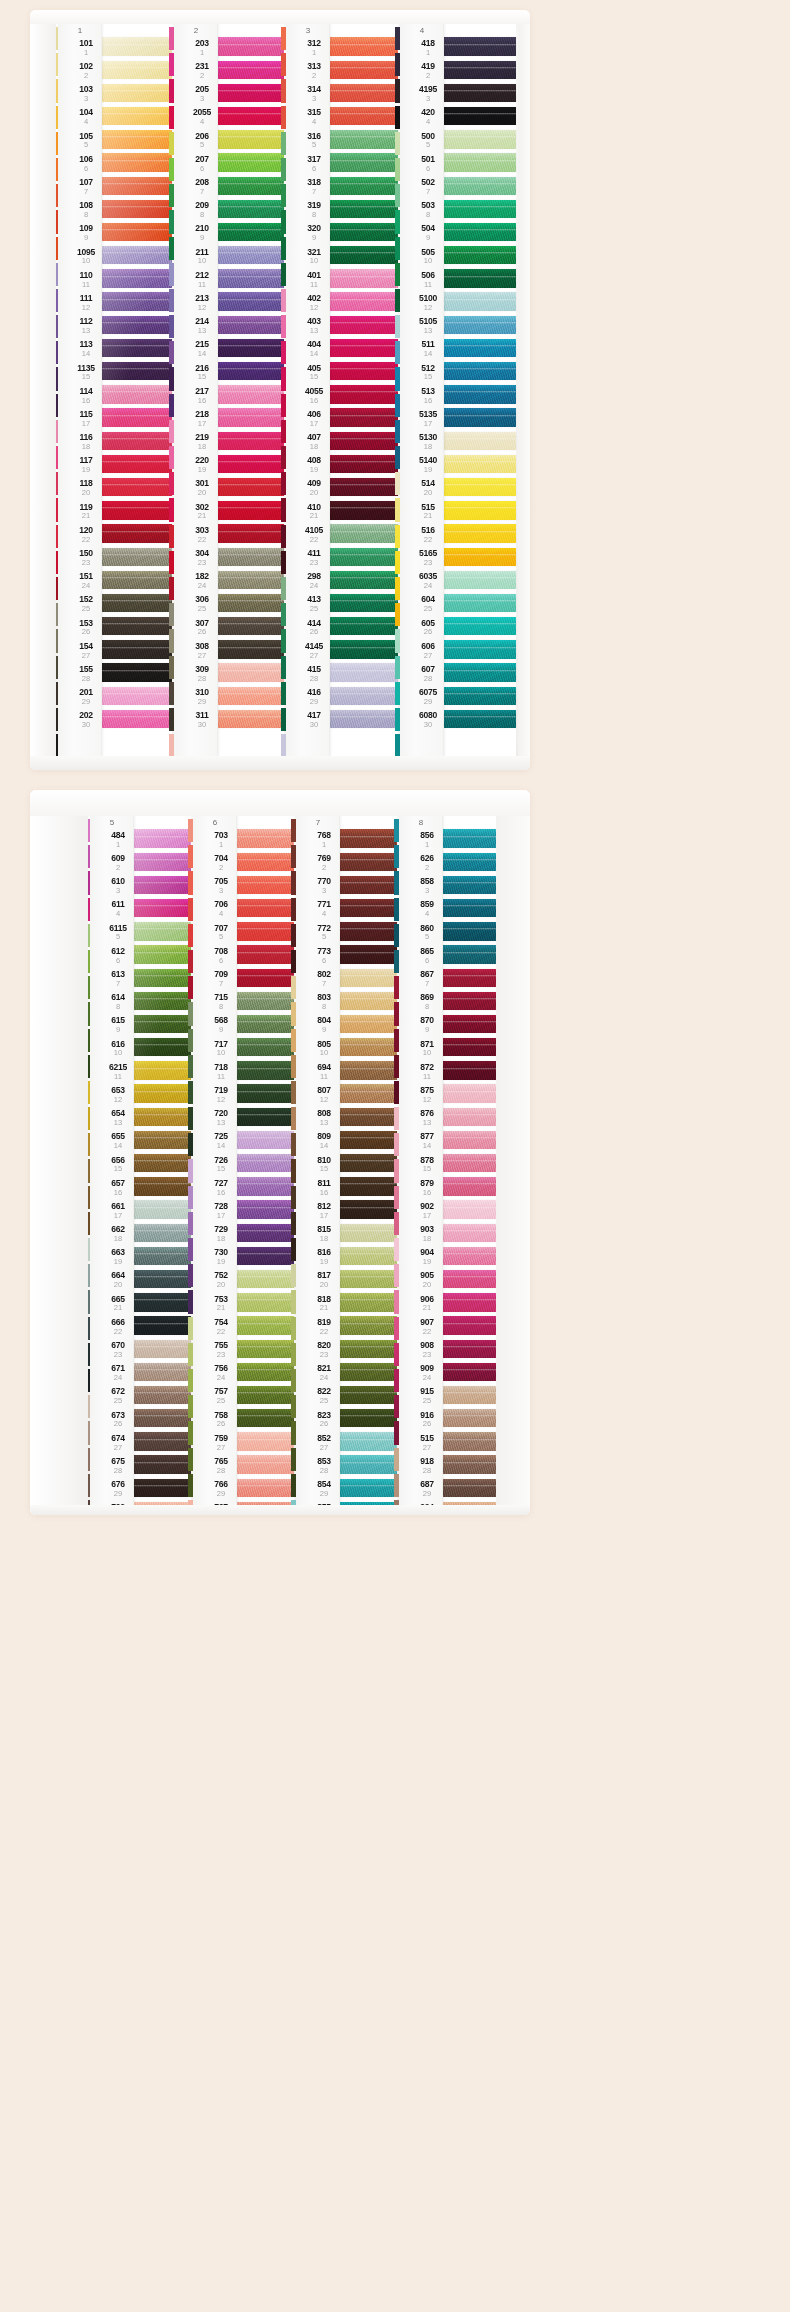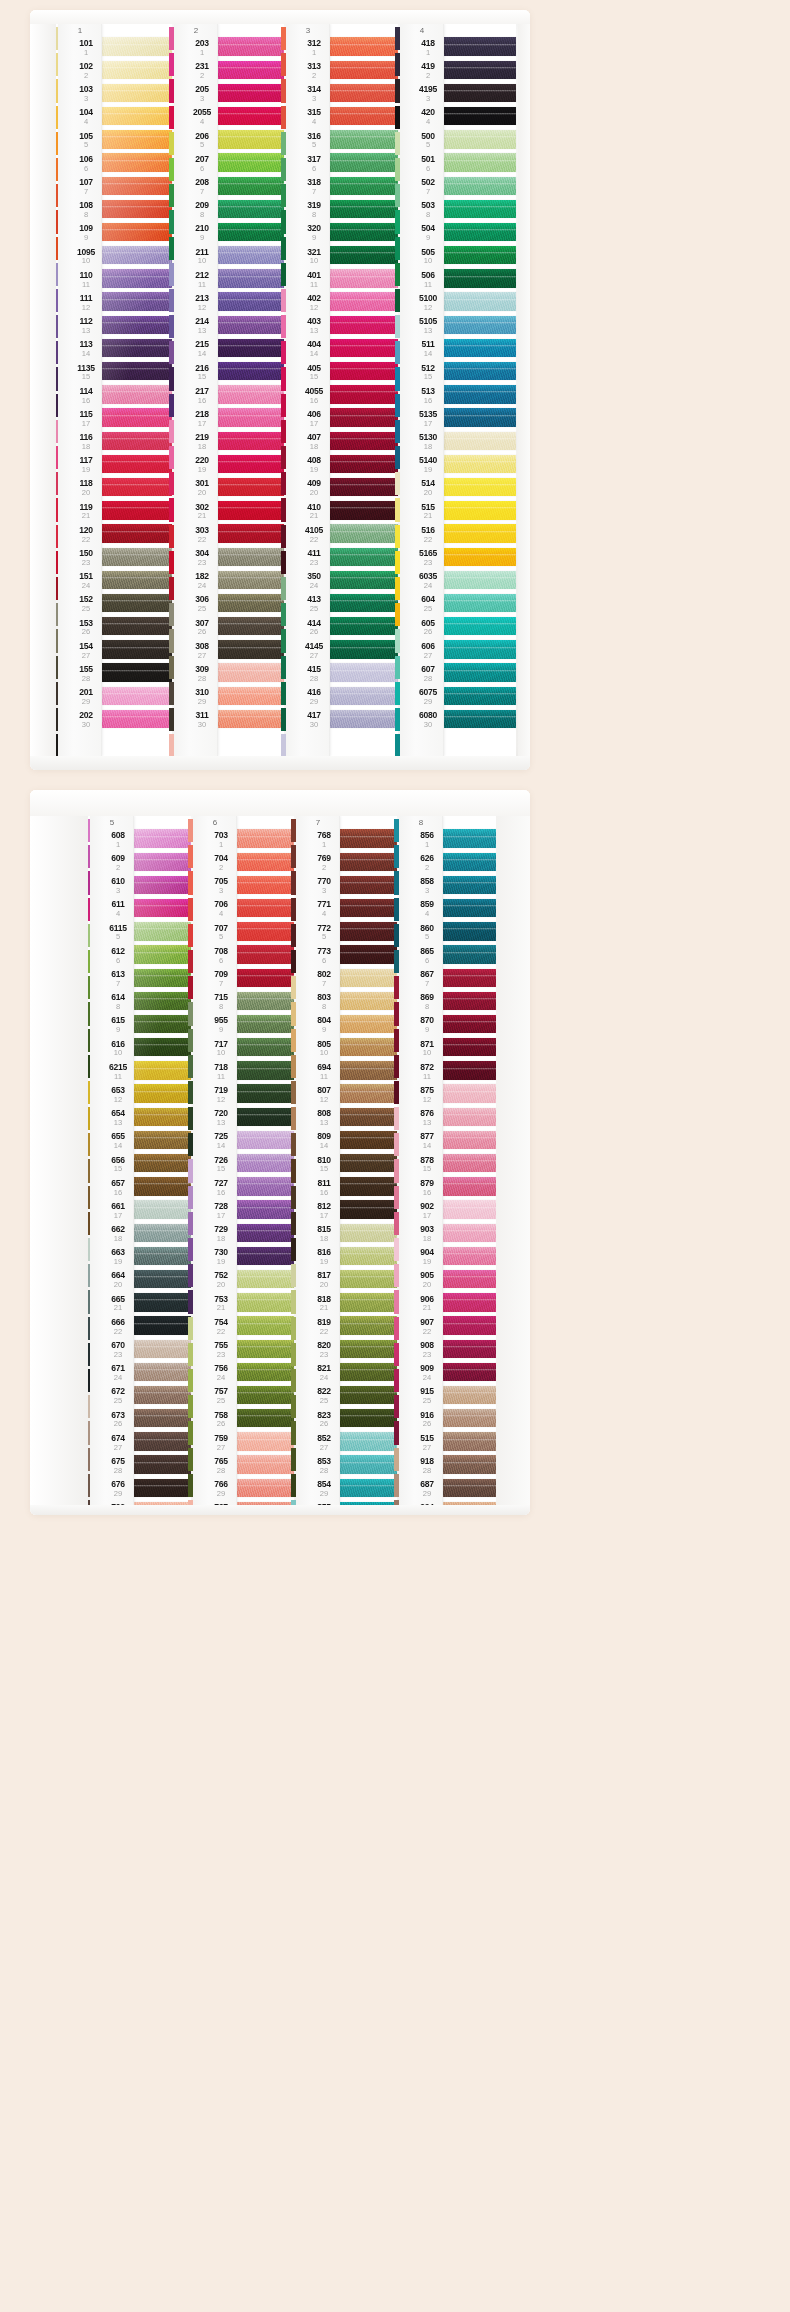--- a/index.html
+++ b/index.html
@@ -782,21 +782,21 @@
                 </div>
                 <div class="lbl">
                   <span class="code">4105</span>
                   <span class="idx">22</span>
                 </div>
                 <div class="lbl">
                   <span class="code">411</span>
                   <span class="idx">23</span>
                 </div>
                 <div class="lbl">
-                  <span class="code">350</span>
+                  <span class="code">298</span>
                   <span class="idx">24</span>
                 </div>
                 <div class="lbl">
                   <span class="code">413</span>
                   <span class="idx">25</span>
                 </div>
                 <div class="lbl">
                   <span class="code">414</span>
                   <span class="idx">26</span>
                 </div>
@@ -1199,21 +1199,21 @@
                 <i style="background: rgb(35, 46, 48);"></i>
                 <i style="background: rgb(26, 32, 34);"></i>
                 <i style="background: rgb(203, 184, 168);"></i>
                 <i style="background: rgb(171, 147, 131);"></i>
                 <i style="background: rgb(141, 114, 99);"></i>
                 <i style="background: rgb(111, 88, 75);"></i>
                 <i style="background: rgb(85, 65, 58);"></i>
               </div>
               <div class="rows">
                 <div class="lbl">
-                  <span class="code">608</span>
+                  <span class="code">484</span>
                   <span class="idx">1</span>
                 </div>
                 <div class="lbl">
                   <span class="code">609</span>
                   <span class="idx">2</span>
                 </div>
                 <div class="lbl">
                   <span class="code">610</span>
                   <span class="idx">3</span>
                 </div>
@@ -1479,21 +1479,21 @@
                 </div>
                 <div class="lbl">
                   <span class="code">709</span>
                   <span class="idx">7</span>
                 </div>
                 <div class="lbl">
                   <span class="code">715</span>
                   <span class="idx">8</span>
                 </div>
                 <div class="lbl">
-                  <span class="code">955</span>
+                  <span class="code">568</span>
                   <span class="idx">9</span>
                 </div>
                 <div class="lbl">
                   <span class="code">717</span>
                   <span class="idx">10</span>
                 </div>
                 <div class="lbl">
                   <span class="code">718</span>
                   <span class="idx">11</span>
                 </div>

